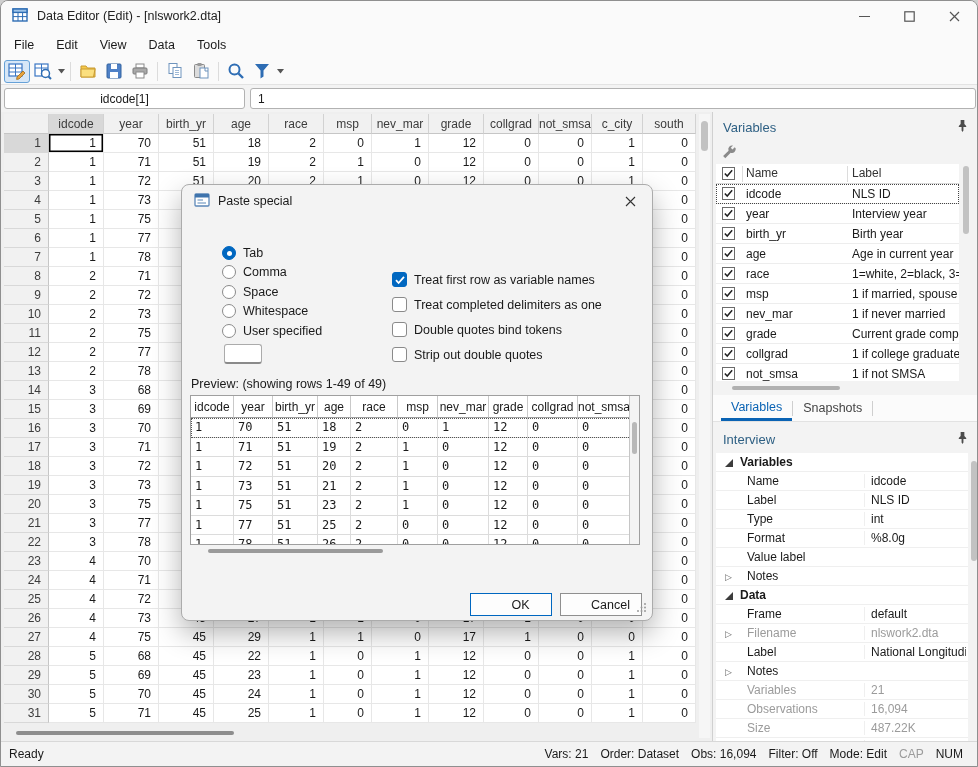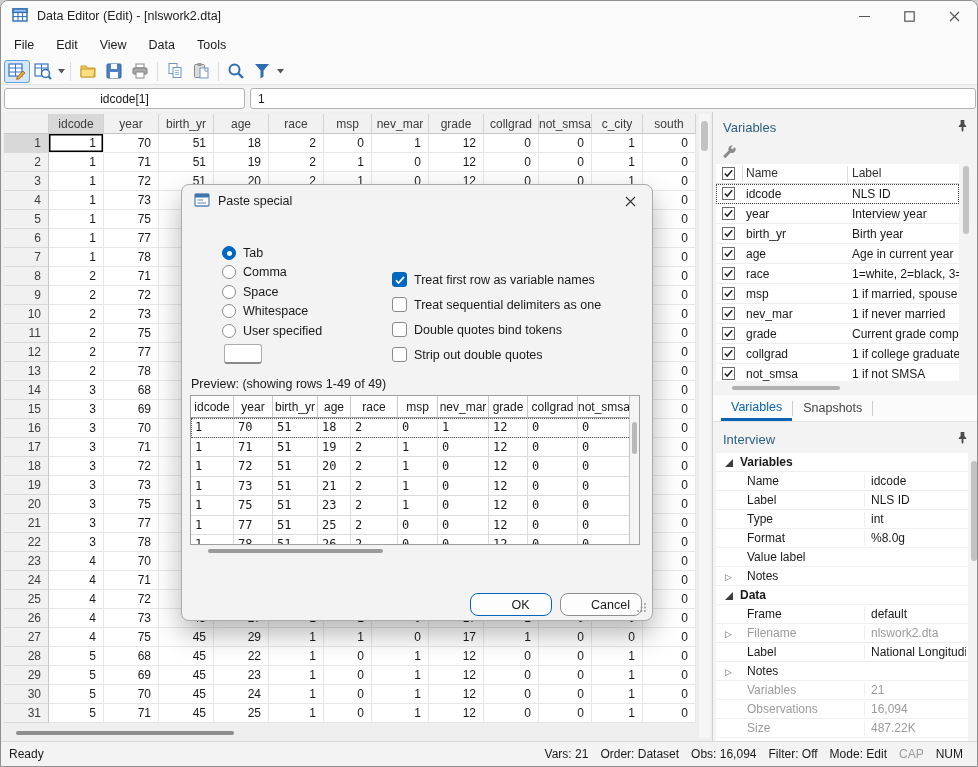--- a/index.html
+++ b/index.html
@@ -141,21 +141,21 @@
   .pv-row.head { height:22px; }
   .pv-row.frow { outline:1px dotted #555; outline-offset:-1px; }
   .ph { border-right:1px solid #c9c9c9; border-bottom:1px solid #9f9f9f; display:flex; align-items:center;
         justify-content:center; overflow:hidden; flex:none; }
   .pc { font-family:"DejaVu Sans Mono", monospace; font-size:12px; padding-left:4px; line-height:19px;
         border-right:1px solid #dcdcdc; border-bottom:1px solid #dcdcdc; overflow:hidden; flex:none; }
   .pv-vscroll { position:absolute; right:0; top:0; bottom:0; width:10px; background:#f4f4f4; border-left:1px solid #c6c6c6; }
   .pv-vscroll .thumb { position:absolute; left:2px; top:26px; width:5px; height:32px; background:#b8b8b8; border-radius:3px; }
   .pv-hscroll { position:absolute; left:8px; top:363px; width:450px; height:6px; }
   .pv-hscroll .thumb { position:absolute; left:18px; top:1px; width:175px; height:4px; background:#9a9a9a; border-radius:2px; }
-  .btn { position:absolute; top:408px; width:82px; height:23px; border-radius:8px; background:#fdfdfd;
+  .btn { position:absolute; top:408px; width:82px; height:23px; border-radius:0; background:#fdfdfd;
          border:1px solid #8f8f8f; font-family:inherit; font-size:12.5px; display:flex; align-items:center; justify-content:center;padding-left:19px; }
   .btn.ok { left:288px; border:1.5px solid #0067c0; }
   .btn.cancel { left:378px; }
   .grip { position:absolute; right:5px; bottom:5px; }
 </style>
 </head>
 <body>
 
 <div class="window">
 
@@ -1032,21 +1032,21 @@
         <div class="check-row">
           <span class="chk on">
             <svg width="12" height="12" viewBox="0 0 12 12">
               <path d="M2 6.2 l2.6 2.8 L10 2.8" stroke="#fff" stroke-width="1.8" fill="none"></path>
             </svg>
           </span>
           <span>Treat first row as variable names</span>
         </div>
         <div class="check-row">
           <span class="chk"></span>
-          <span>Treat sequential delimiters as one</span>
+          <span>Treat completed delimiters as one</span>
         </div>
         <div class="check-row">
           <span class="chk"></span>
           <span>Double quotes bind tokens</span>
         </div>
         <div class="check-row">
           <span class="chk"></span>
           <span>Strip out double quotes</span>
         </div>
       </div>

